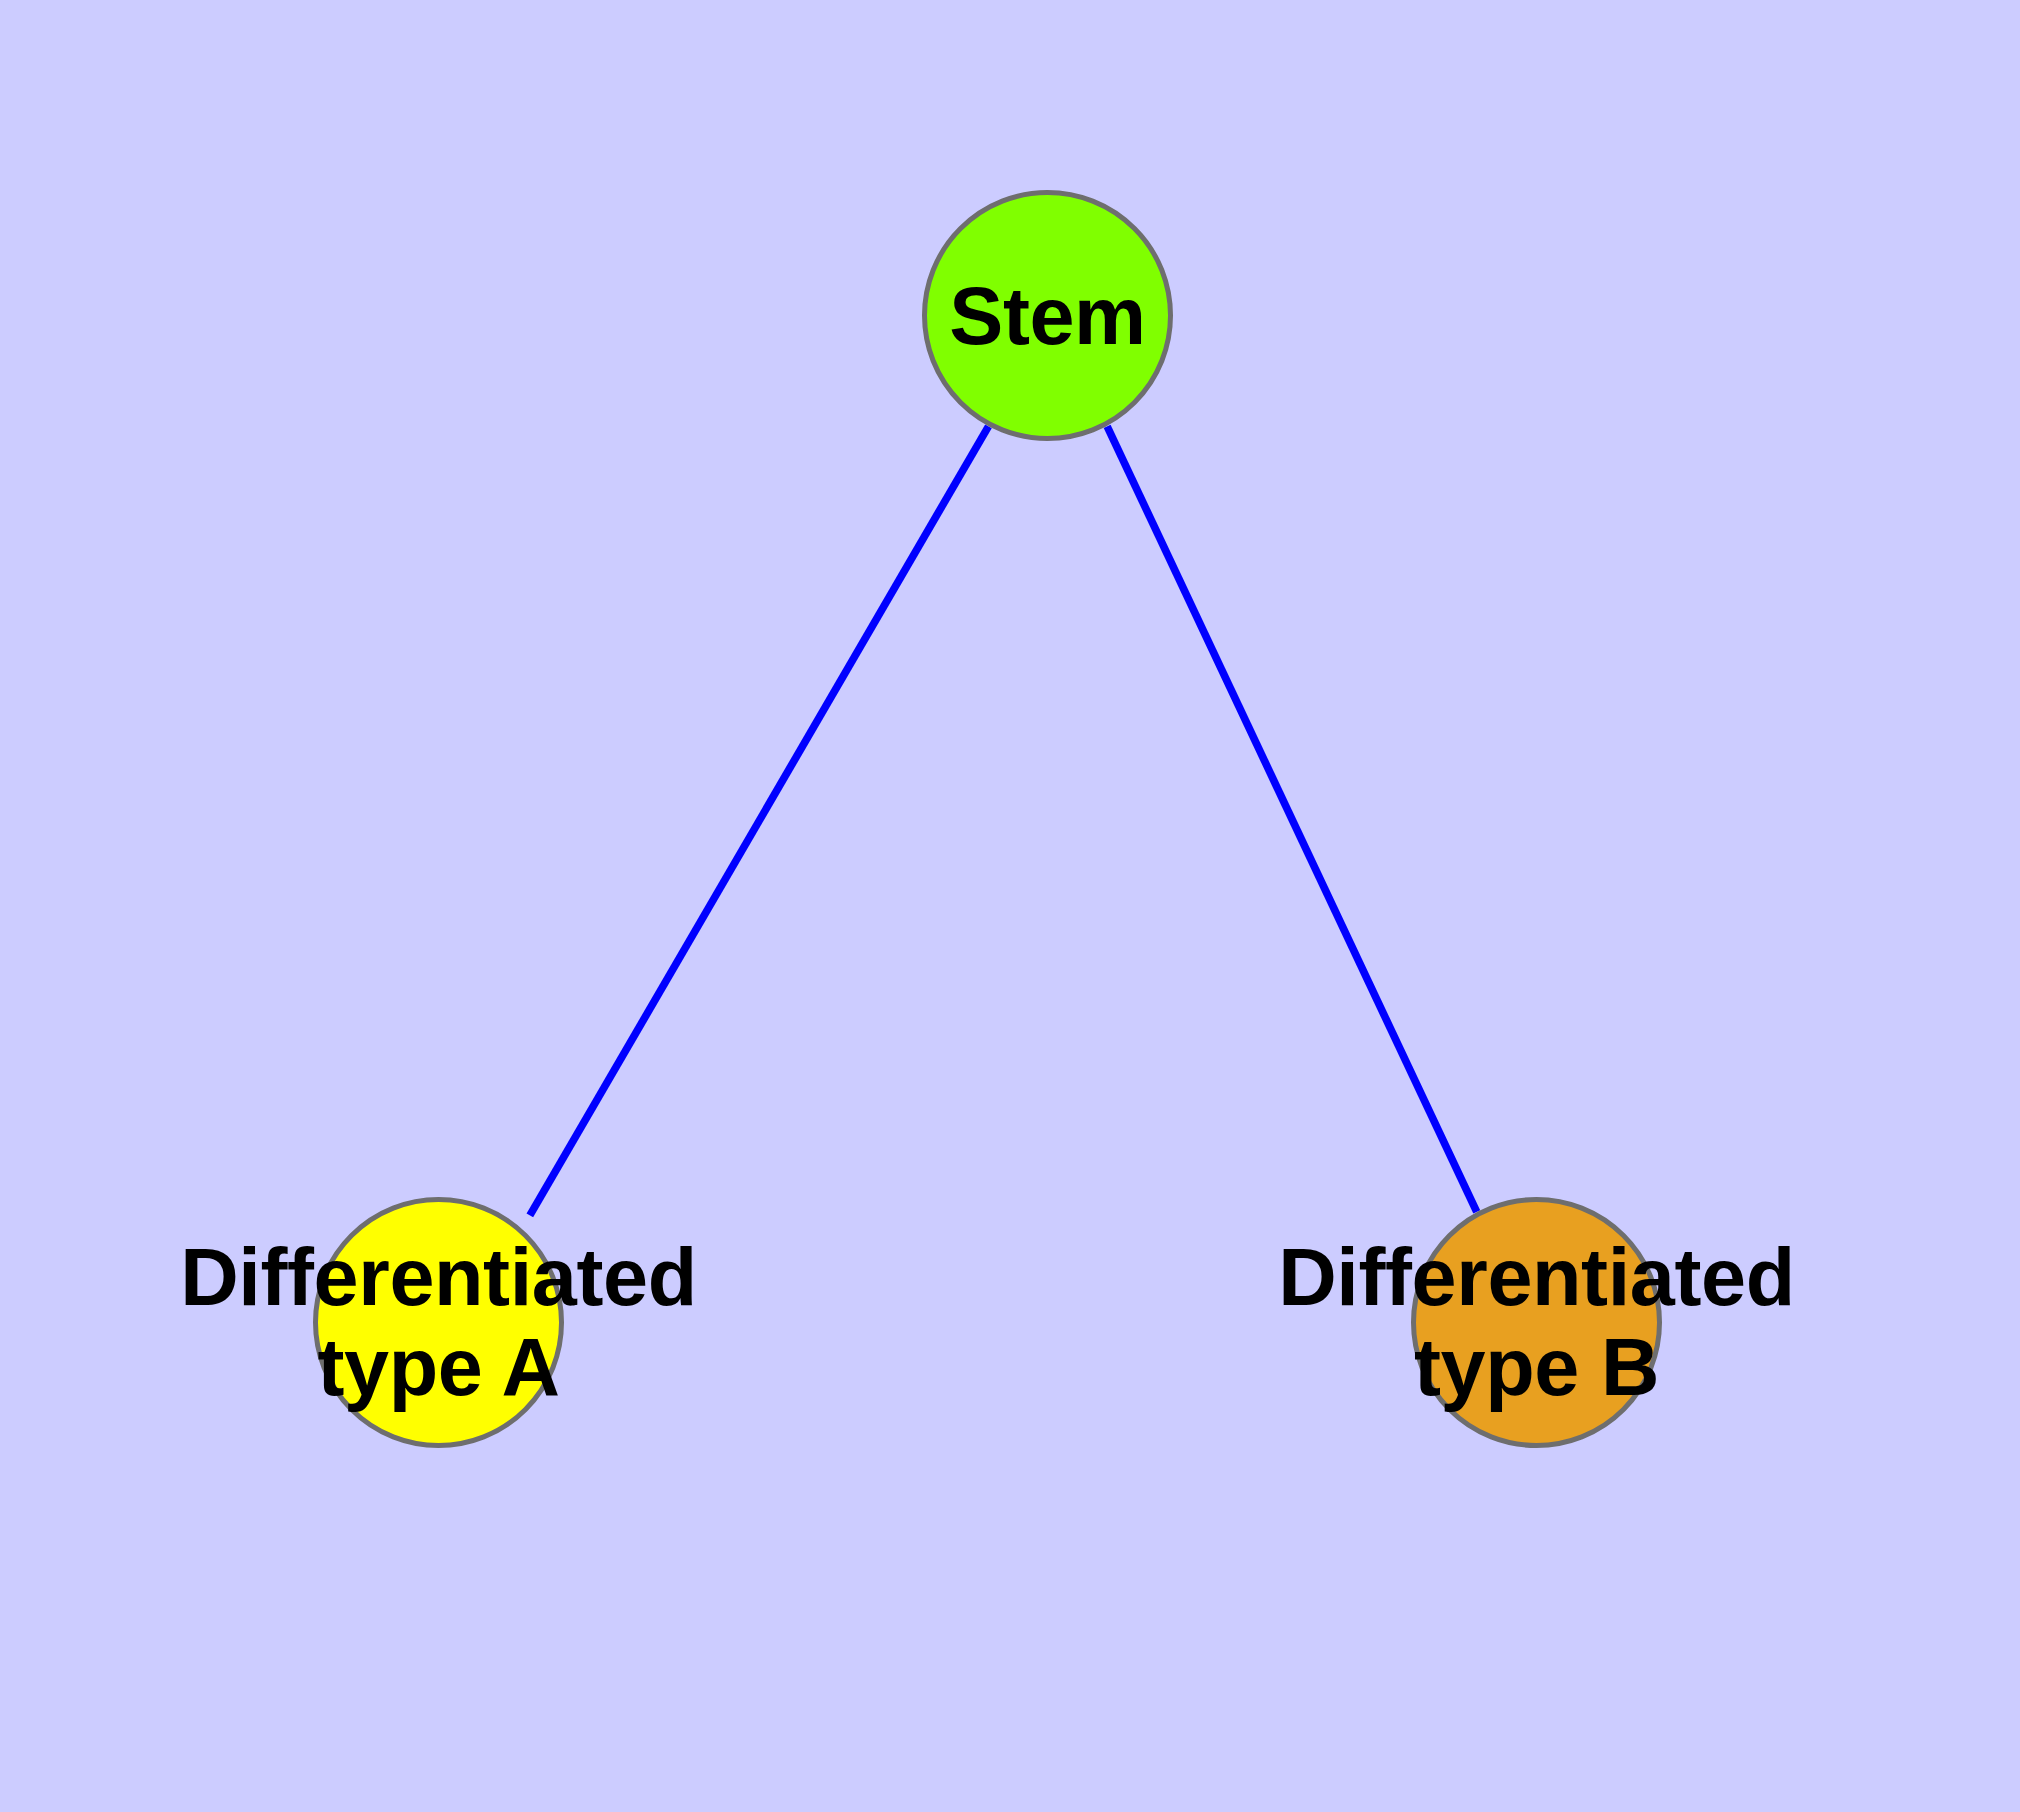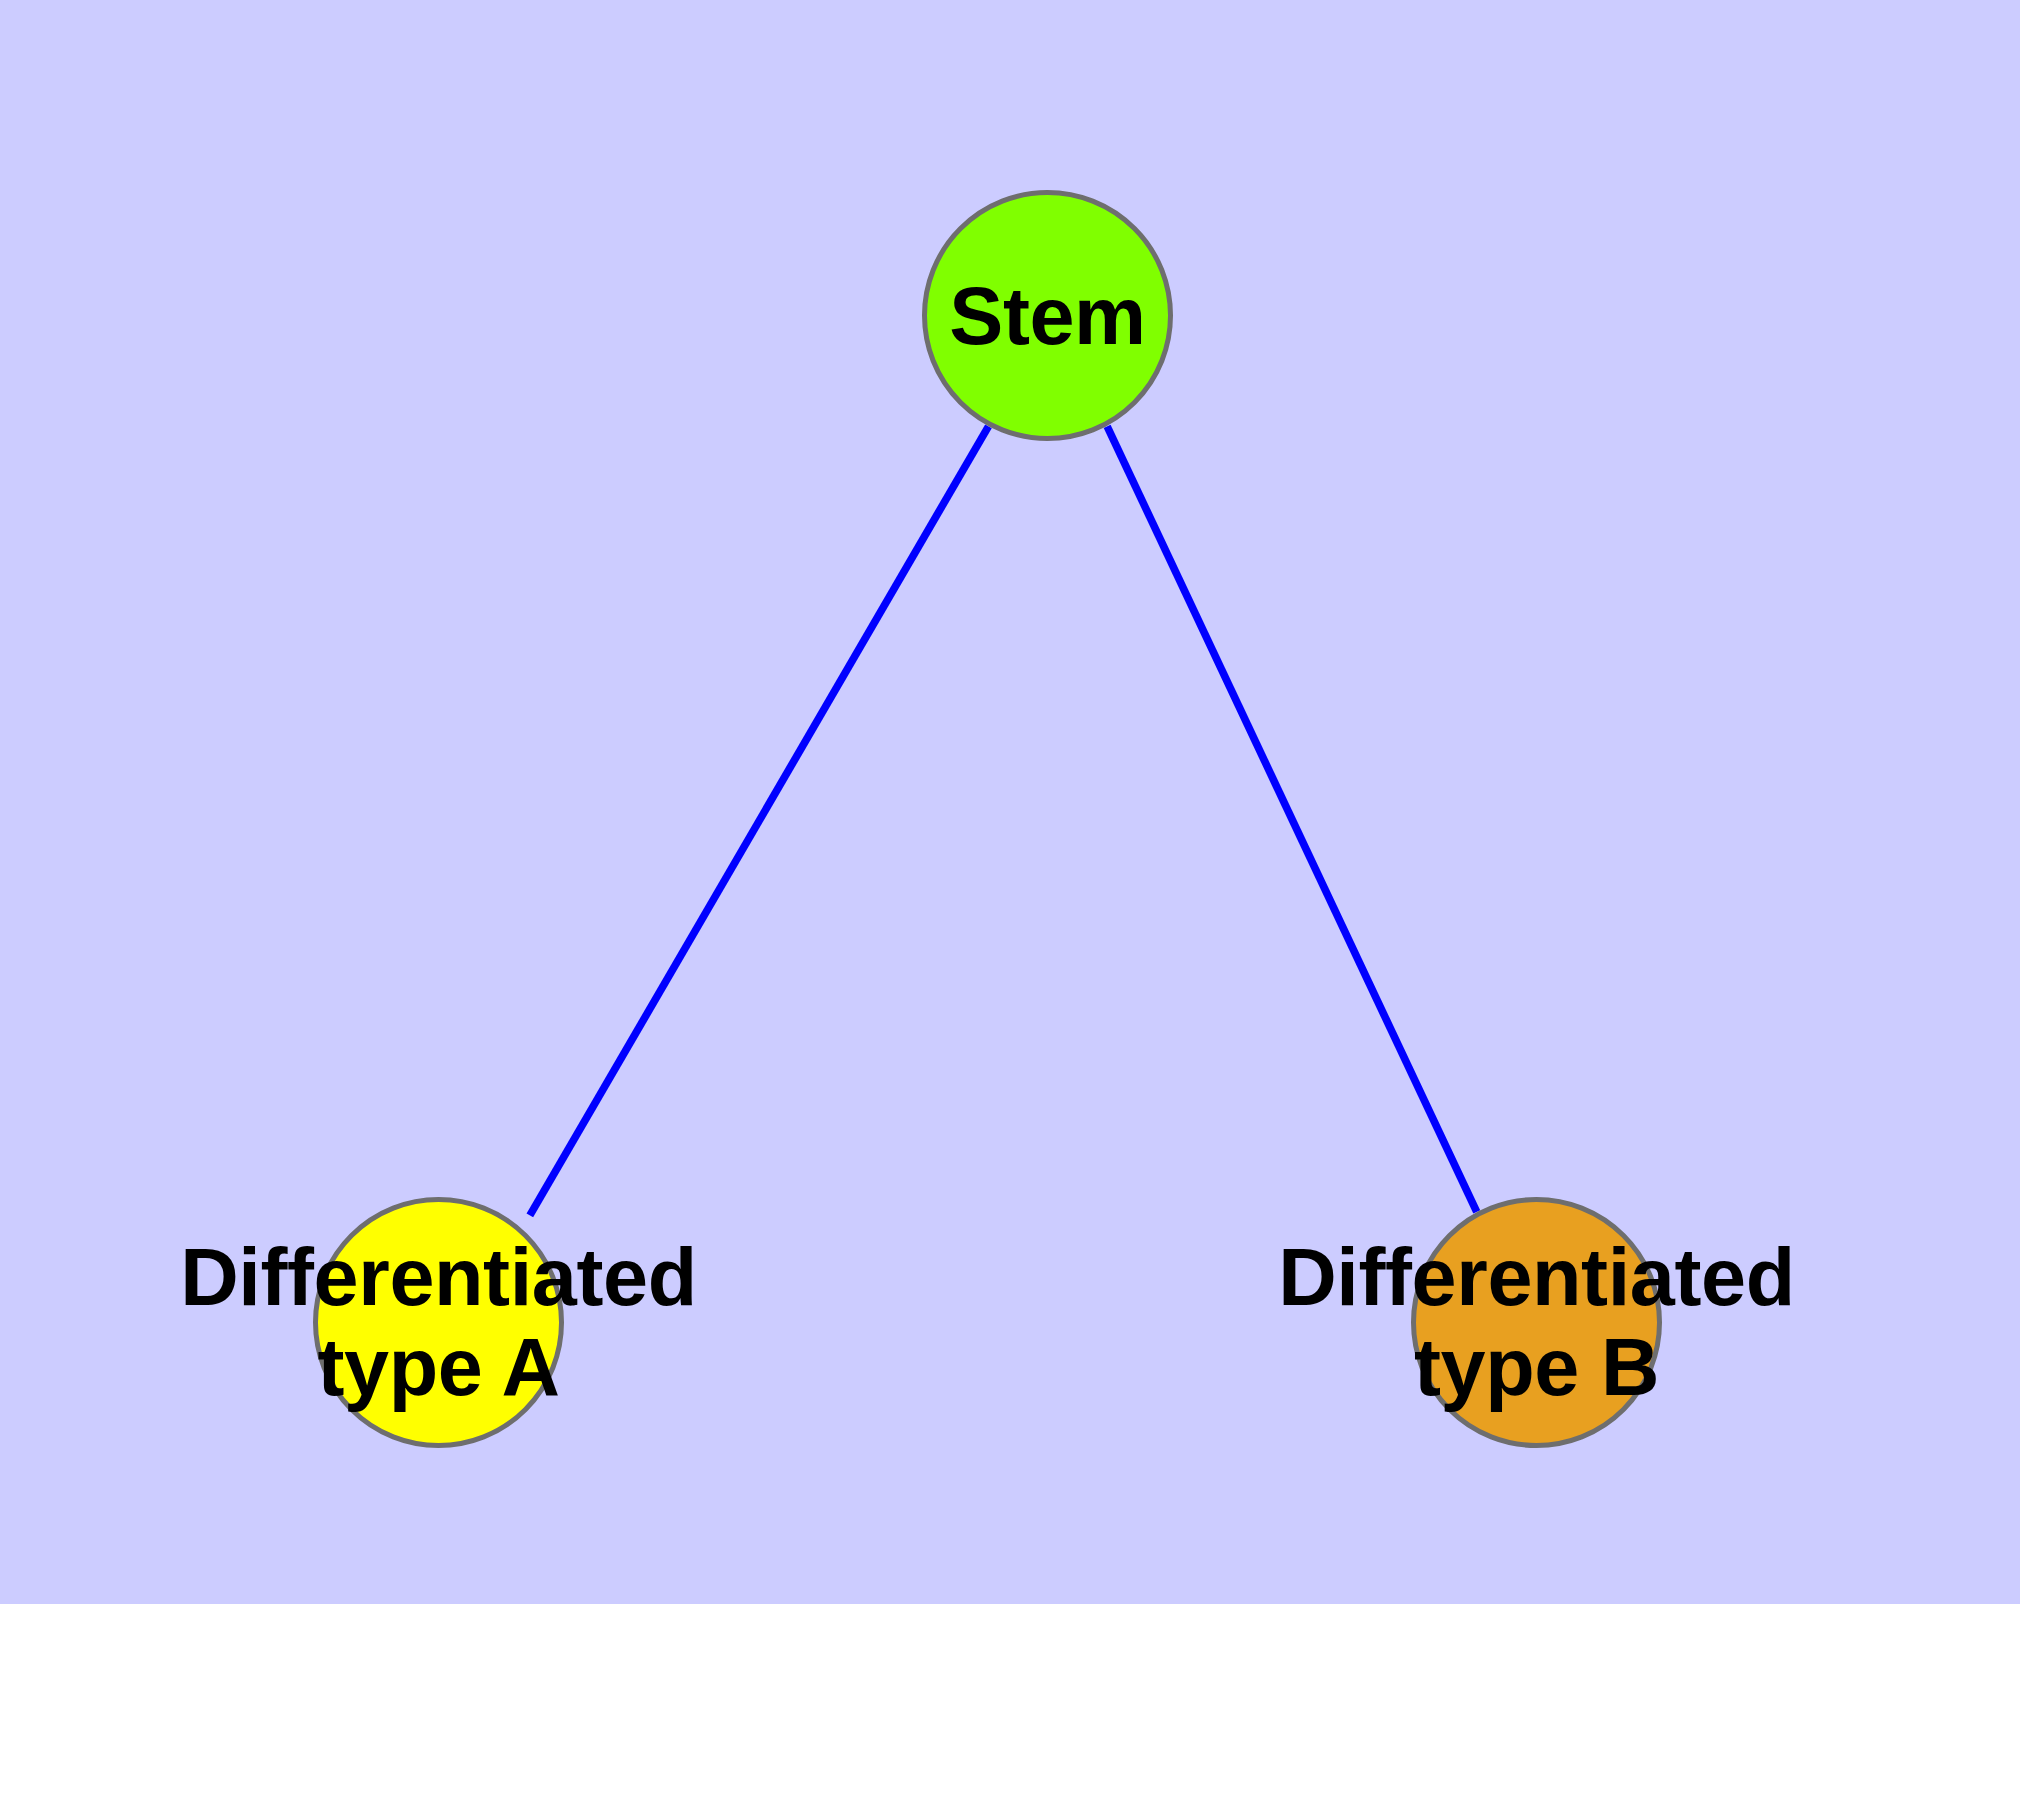--- a/index.html
+++ b/index.html
@@ -43,21 +43,21 @@
     font-size: 81px;
     line-height: 1.12;
     text-align: center;
     white-space: pre;
     letter-spacing: -0.4px;
   }
 </style>
 </head>
 <body style="width: 2021px; height: 1812px;">
 
-<div id="graph-canvas" style="width: 2021px; height: 1604px; background: rgb(204, 204, 255);">
+<div id="graph-canvas" style="width: 2021px; height: 1812px; background: rgb(204, 204, 255);">
 
   <svg id="edge-layer" viewBox="0 0 2384 2138" preserveAspectRatio="none" aria-hidden="true" style="width: 2021px; height: 1812px;">
     <line x1="1166" y1="503" x2="625" y2="1434" stroke="#0000ff" stroke-width="9" stroke-linecap="butt"></line>
     <line x1="1306" y1="503" x2="1742" y2="1430" stroke="#0000ff" stroke-width="9" stroke-linecap="butt"></line>
   </svg>
 
   <div class="node" style="left: 922px; top: 190px; width: 251px; height: 251px; background: rgb(128, 255, 0); border-color: rgb(110, 110, 110); border-width: 5.1px;">
     <span class="node-label" style="color: rgb(0, 0, 0);">Stem</span>
   </div>
 

